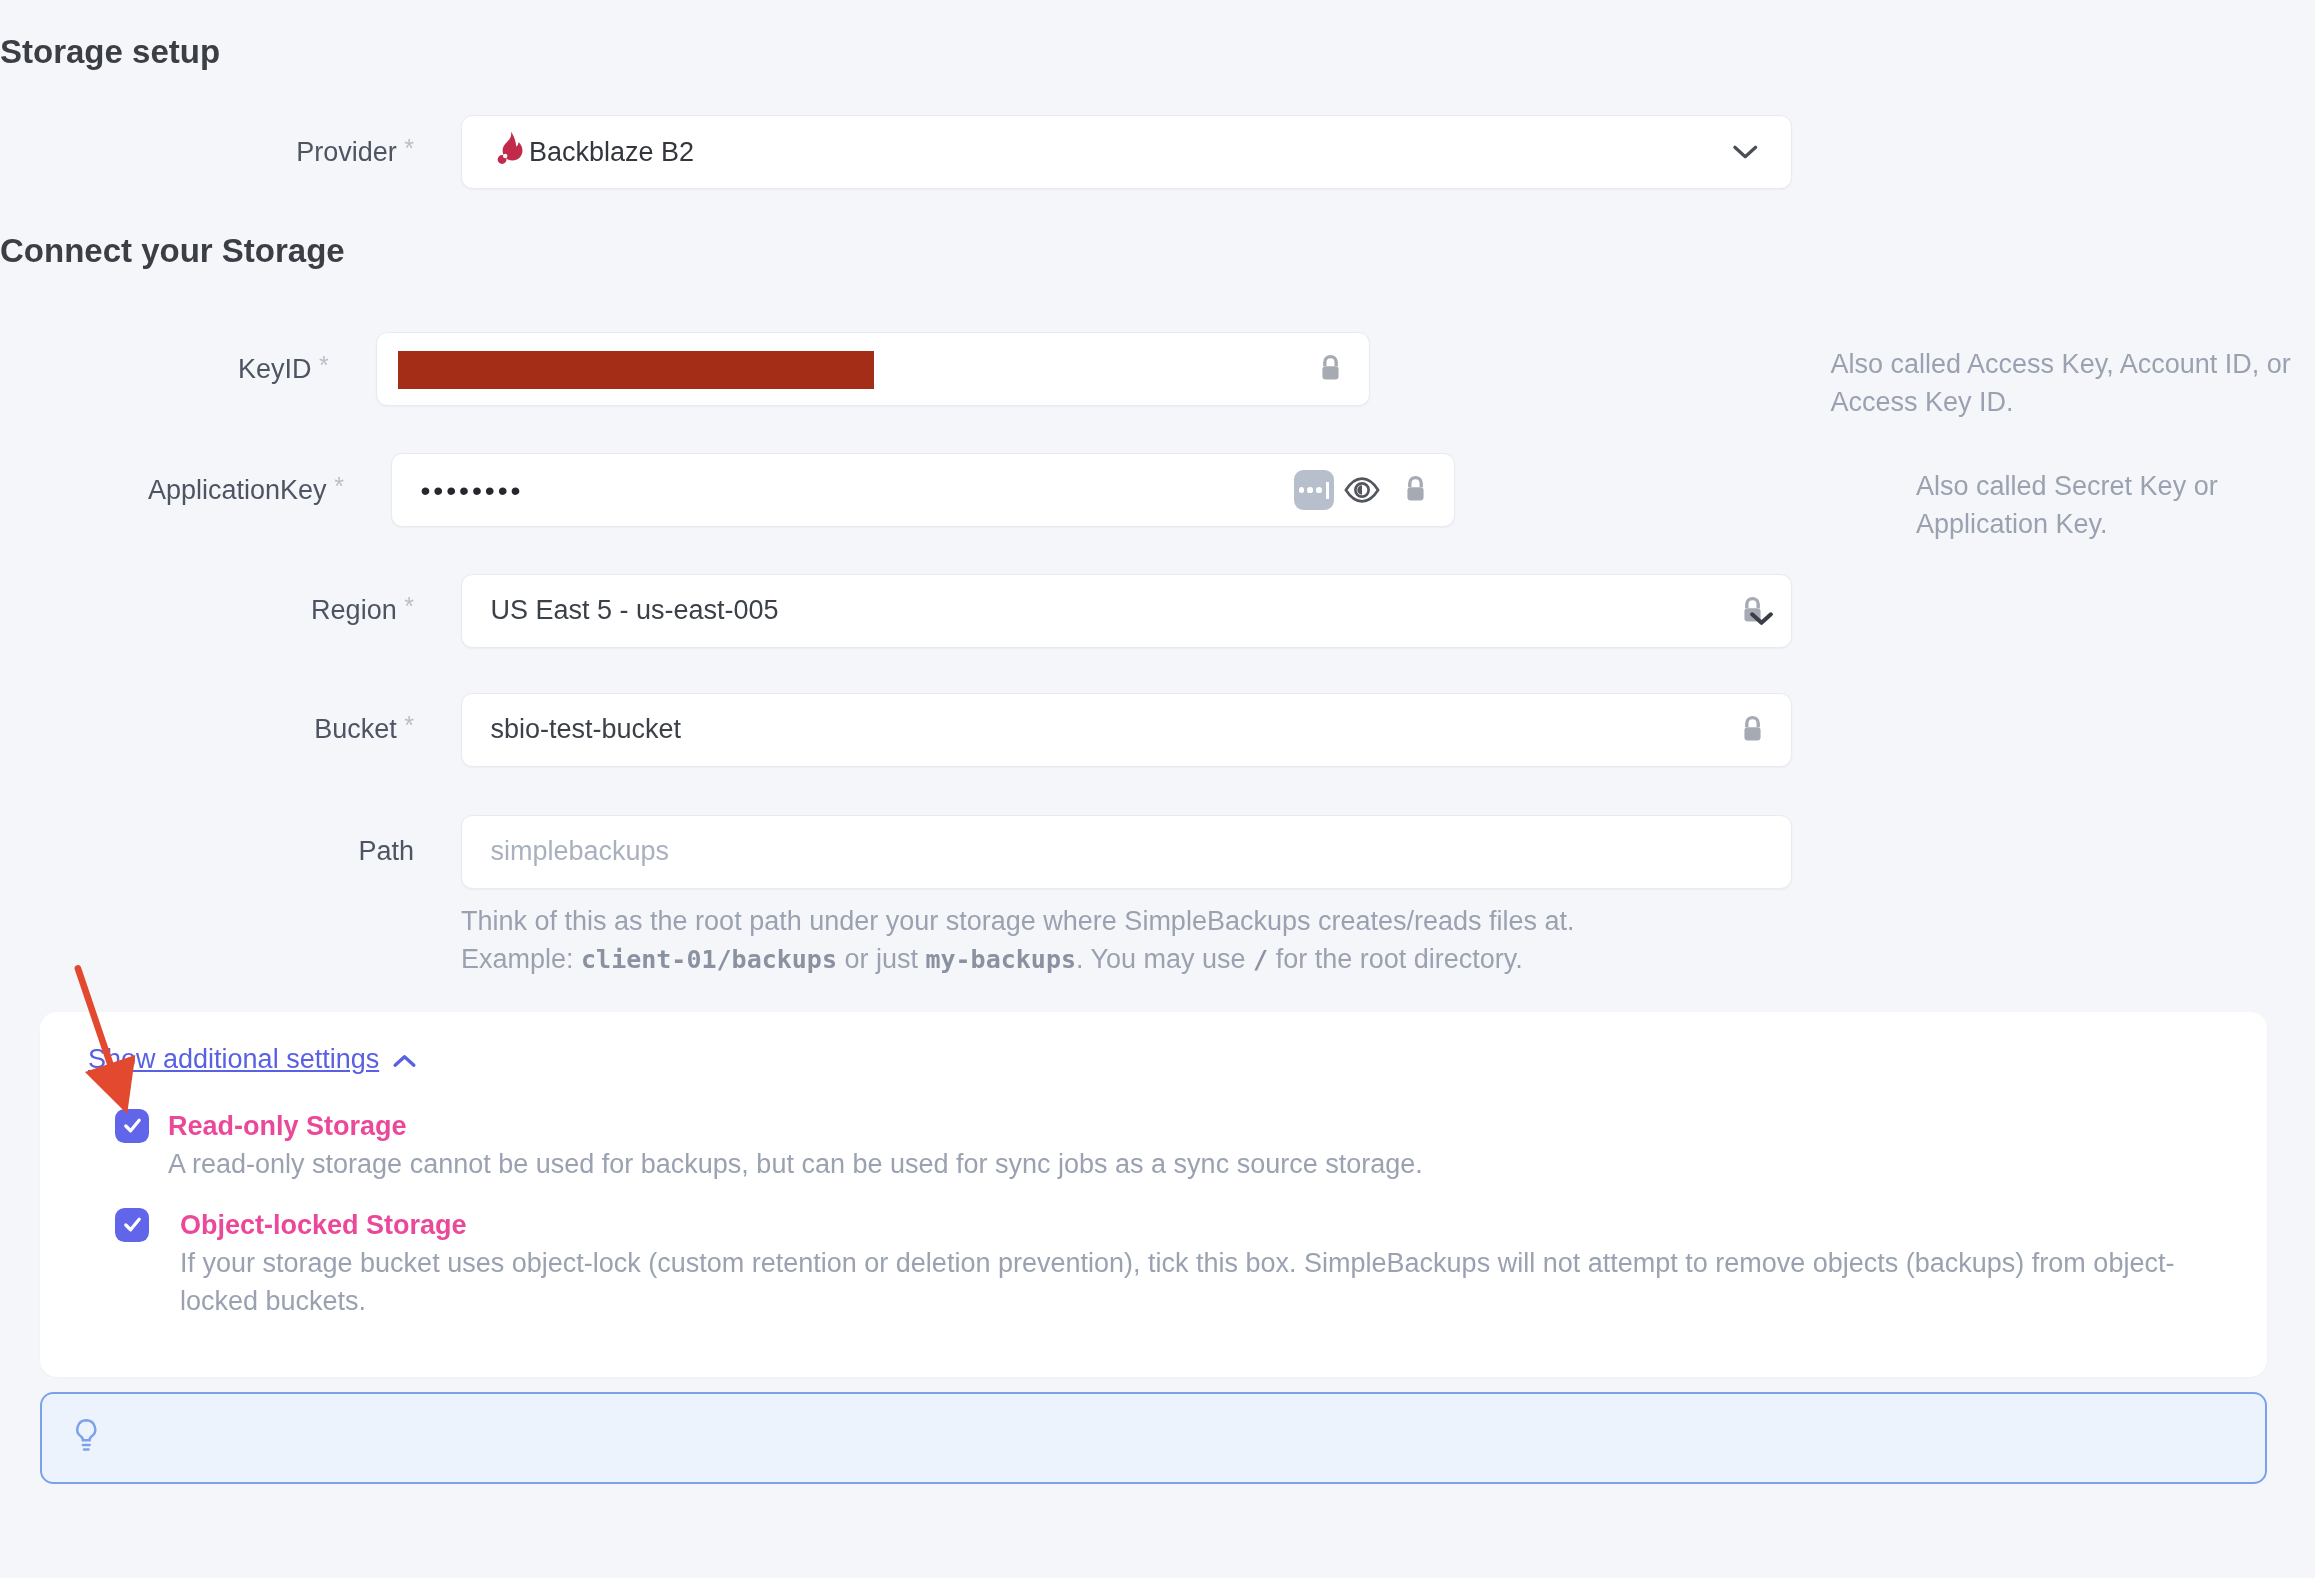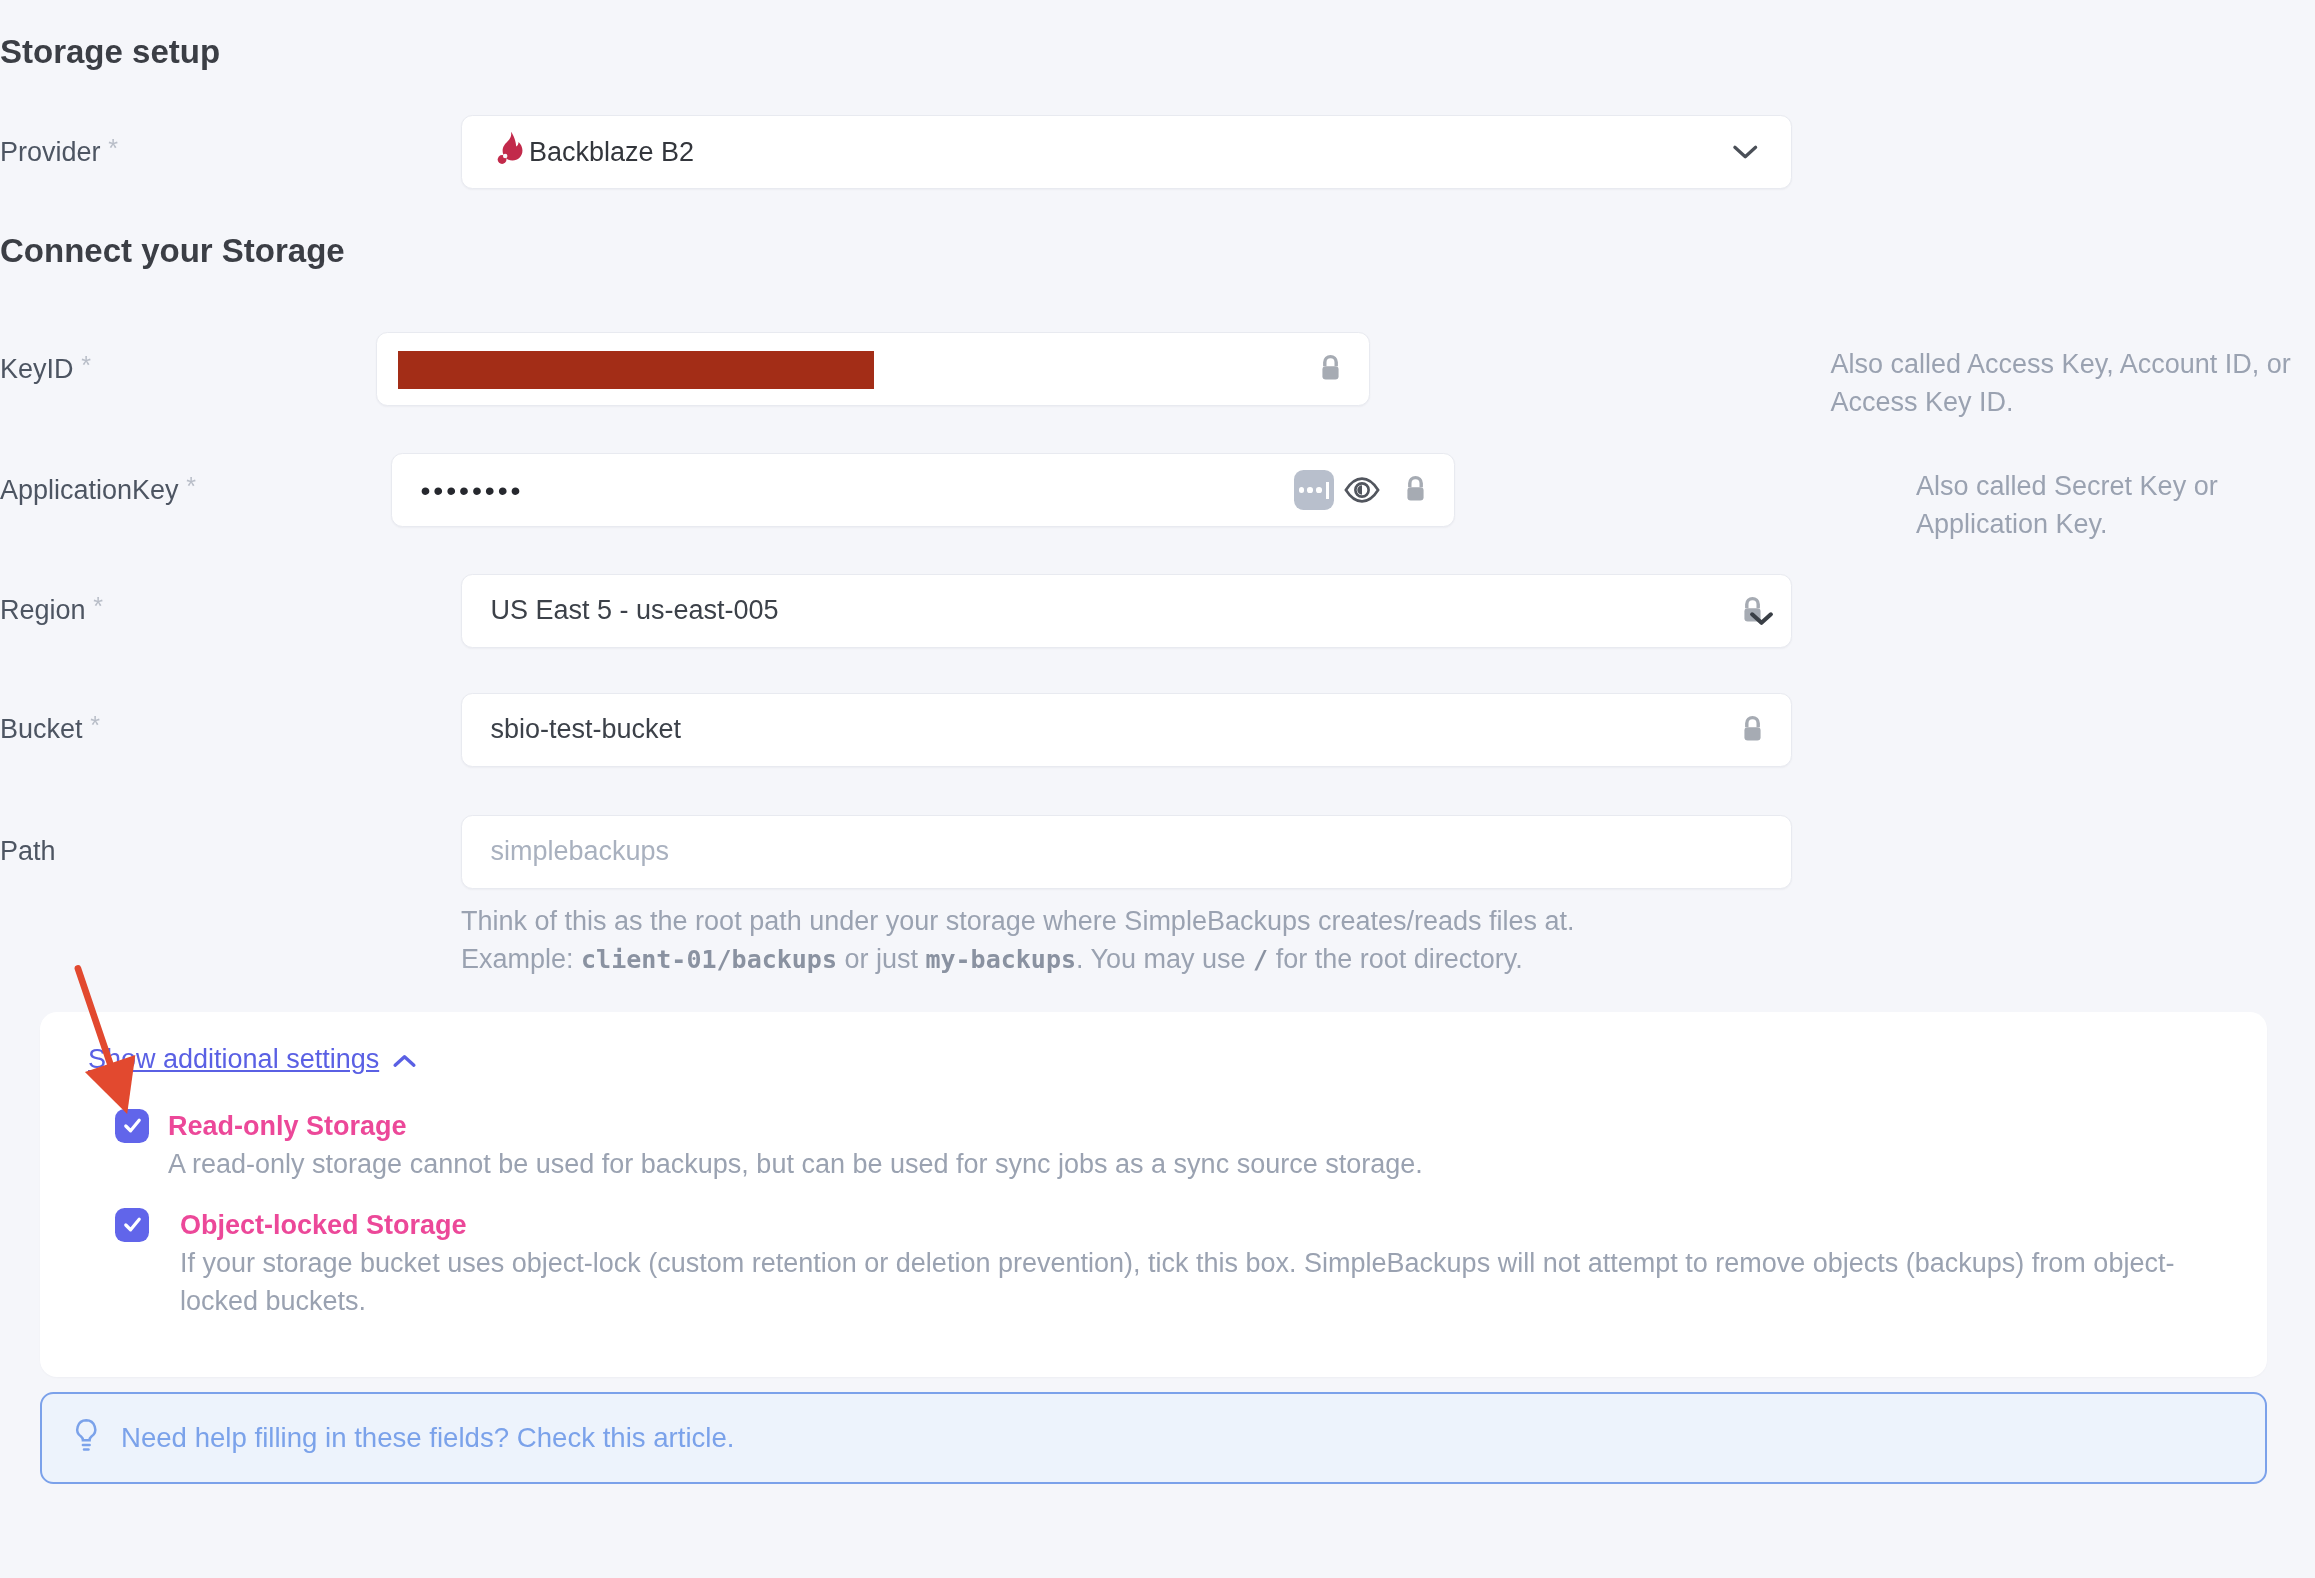--- a/index.html
+++ b/index.html
@@ -11,21 +11,21 @@
     overflow:hidden;
     position:relative;
   }
   .page { position:relative; width:2315px; height:1579px; padding-top:32px; }
 
   h1.section-heading {
     font-size:33px; line-height:40px; font-weight:700; color:#3b3e45;
   }
   .form-row { display:flex; align-items:flex-start; }
   .label-col {
-    width:461px; height:74px; display:flex; align-items:center; 
+    width:461px; height:74px; display:flex; align-items:center; justify-content:flex-end;
     padding-right:47px; font-size:27px; color:#4d5562;
   }
   .req { color:#b9bec8; font-size:25px; margin-left:7.6px; position:relative; top:-3.8px; }
   .field-stack { display:flex; }
   .field {
     position:relative; display:flex; align-items:center;
     width:1331px; height:74px; background:#ffffff;
     border:1px solid #e8eaf0; border-radius:11.4px;
     box-shadow:0 1px 1.9px rgba(20,30,60,.04);
   }
@@ -276,21 +276,20 @@
   </div>
 
   <div class="help-banner">
     <span>
       <svg width="28.5" height="36" viewBox="0 0 24 32">
         <path d="M12 2 a8 8 0 0 1 4.6 14.5 c-1 .8-1.6 2-1.6 3.2 h-6 c0-1.2-.6-2.4-1.6-3.2 A8 8 0 0 1 12 2 z" fill="none" stroke="#7ba2ea" stroke-width="2.2"></path>
         <line x1="9" y1="24" x2="15" y2="24" stroke="#7ba2ea" stroke-width="2.2" stroke-linecap="round"></line>
         <line x1="10" y1="28" x2="14" y2="28" stroke="#7ba2ea" stroke-width="2.2" stroke-linecap="round"></line>
       </svg>
     </span>
-    <span class="help-text">Need help filling in these fields? Check this article.</span>
   </div>
 
   <svg class="annotation-arrow-svg" width="114" height="181" viewBox="0 0 120 190">
     <defs>
       <marker id="arrowhead" markerWidth="9" markerHeight="9" refX="5" refY="4.5" orient="auto">
         <path d="M0.5,0.5 L8.5,4.5 L0.5,8.5 z" fill="#e2492f"></path>
       </marker>
     </defs>
     <line x1="22" y1="18" x2="66" y2="148" stroke="#e2492f" stroke-width="7" stroke-linecap="round" marker-end="url(#arrowhead)"></line>
   </svg>

